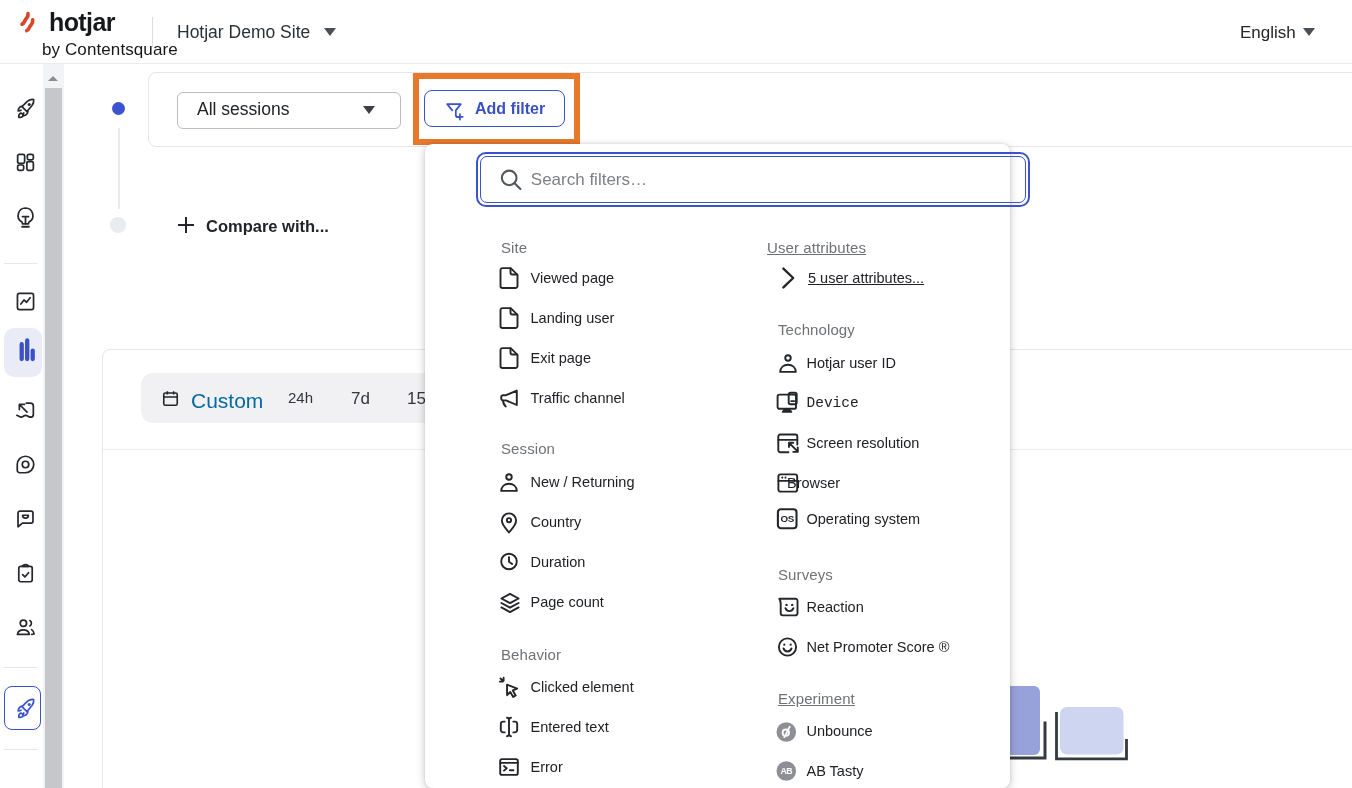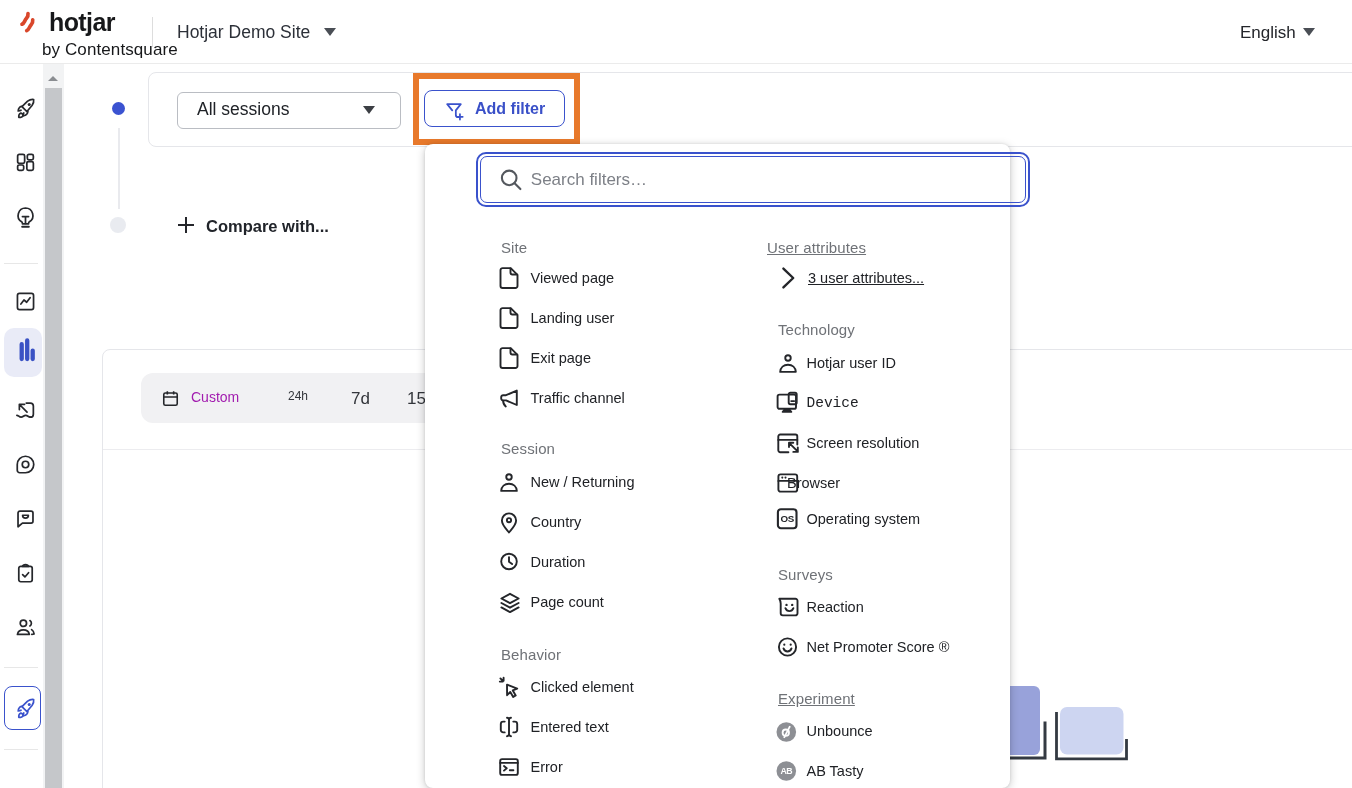--- a/index.html
+++ b/index.html
@@ -133,22 +133,22 @@
   <path d="M10 2v16M2 10h16" stroke="#24262b" stroke-width="2" fill="none"></path>
 </svg>
 <div class="txt" style="left:206px;top:217px;font-size:16.5px;font-weight:700;color:#21242a;">Compare with...</div>
 
 <div class="abs" style="left:102px;top:349px;width:1260px;height:500px;background:#fff;border:1px solid #e5e6ea;border-radius:8px 8px 0 0;"></div>
 <div class="abs" style="left:141px;top:373px;width:680px;height:50px;background:#f1f1f3;border-radius:12px;"></div>
 <svg class="abs" style="left:161px;top:389px;" width="19" height="19" viewBox="0 0 24 24">
   <rect x="3.5" y="5" width="17" height="15.5" rx="2" fill="none" stroke="#24262a" stroke-width="2"></rect>
   <path d="M3.5 10h17M8 2.8v4M16 2.8v4" fill="none" stroke="#24262a" stroke-width="2"></path>
 </svg>
-<div class="txt" style="left:191px;top:389px;font-size:14px;color:#a21caf;">Custom</div>
-<div class="txt" style="left:288px;top:389px;font-size:12px;color:#33363b;">24h</div>
+<div class="txt" style="left:191px;top:389px;font-size:21px;color:#0369a1;">Custom</div>
+<div class="txt" style="left:288px;top:389px;font-size:15px;color:#33363b;">24h</div>
 <div class="txt" style="left:351px;top:389px;font-size:17px;color:#33363b;">7d</div>
 <div class="txt" style="left:407px;top:389px;font-size:17px;color:#33363b;">15d</div>
 <div class="abs" style="left:103px;top:449px;width:1249px;height:1px;background:#ececef;"></div>
 
 <svg class="abs" style="left:985px;top:680px;" width="150" height="90" viewBox="0 0 150 90">
   <rect x="2" y="6" width="53" height="69" rx="6" fill="#98a2da"></rect>
   <path d="M60 41.5 V78 H3" fill="none" stroke="#343a42" stroke-width="3"></path>
   <rect x="75" y="27" width="63.5" height="47.5" rx="7" fill="#cdd5f1"></rect>
   <path d="M71.5 32 V78.8 H141.5 V59" fill="none" stroke="#343a42" stroke-width="2.8"></path>
 </svg>
@@ -223,21 +223,21 @@
       <rect x="3.2" y="4.1" width="17.6" height="15.8" rx="1.9" class="s"></rect>
       <path d="M3.2 7.9h17.6" class="s"></path>
       <path d="M7 11l2.7 2.3L7 15.6M12.8 15.2h3.6" class="s"></path>
     </svg>
   <div class="txt itm" style="left:69.5px;top:615.0px;">Error</div>
 
   <div class="txt hdr" style="left:306px;top:95px;text-decoration:underline;">User attributes</div>
   <svg class="abs icn" style="left:315px;top:121.6px;" viewBox="0 0 24 24">
       <path d="M7.4 2.6l9.8 9.4-9.8 9.4" fill="none" stroke="#24262a" stroke-width="2.4" stroke-linecap="round" stroke-linejoin="round"></path>
     </svg>
-  <div class="txt itm" style="left:347px;top:125.6px;text-decoration:underline;">3 user attributes...</div>
+  <div class="txt itm" style="left:347px;top:125.6px;text-decoration:underline;">5 user attributes...</div>
   <div class="txt hdr" style="left:317px;top:177px;">Technology</div>
   <svg class="abs icn" style="left:315.2px;top:206.5px;" viewBox="0 0 24 24">
       <circle cx="12" cy="7" r="2.75" class="s" stroke-width="2.1"></circle>
       <path d="M19.8 20.9H4.2c.25-4.4 3.45-7.2 7.8-7.2s7.55 2.8 7.8 7.2z" class="s" stroke-width="2.1"></path>
     </svg>
   <div class="txt itm" style="left:345.5px;top:210.5px;">Hotjar user ID</div>
   <svg class="abs icn" style="left:315.3px;top:246.5px;" viewBox="0 0 24 24">
       <rect x="1.6" y="3.6" width="18.4" height="14.2" rx="1.9" class="s" stroke-width="2.1"></rect>
       <path d="M13.1 17.8l2.5 3.2H6.4l2.5-3.2z" fill="#24262a" stroke="#24262a" stroke-width="1.4" stroke-linejoin="round"></path>
       <rect x="12.7" y="1.7" width="8" height="11.6" rx="1.7" fill="#fff" class="s" stroke-width="2.1"></rect>

